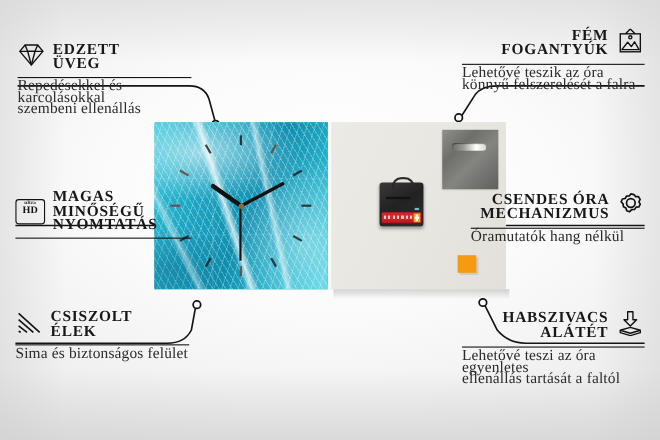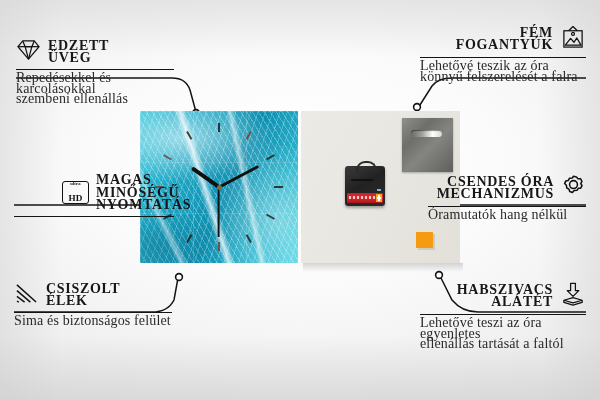--- a/index.html
+++ b/index.html
@@ -105,21 +105,21 @@
   .ico{flex:0 0 auto;color:#111;display:block;}
 
   .c-tl{left:16px;top:39px;width:158px;}
   .c-ml{left:14px;top:174px;width:160px;}
   .c-bl{left:14px;top:282px;width:158px;}
   .c-tr{right:14px;top:25px;width:166px;}
   .c-mr{right:14px;top:174px;width:158px;}
   .c-br{right:14px;top:282px;width:166px;}
 
   .hdbox{width:25px;height:21px;border:1.4px solid #111;border-radius:3px;
-    display:flex;flex-direction:column;align-items:center;justify-content:space-between;line-height:1;margin-left:48px;}
+    display:flex;flex-direction:column;align-items:center;justify-content:flex-start;line-height:1;}
   .hdbox .u{font-size:4.6px;letter-spacing:.2px;color:#111;font-weight:700;}
   .hdbox .h{font-size:9.2px;font-weight:700;color:#111;letter-spacing:.2px;margin-top:.5px;}
 </style>
 </head>
 <body>
 
 <div id="stage">
 
   <svg id="wires" viewBox="0 0 600 400">
     <g fill="none" stroke="#141414" stroke-width="1.5">

